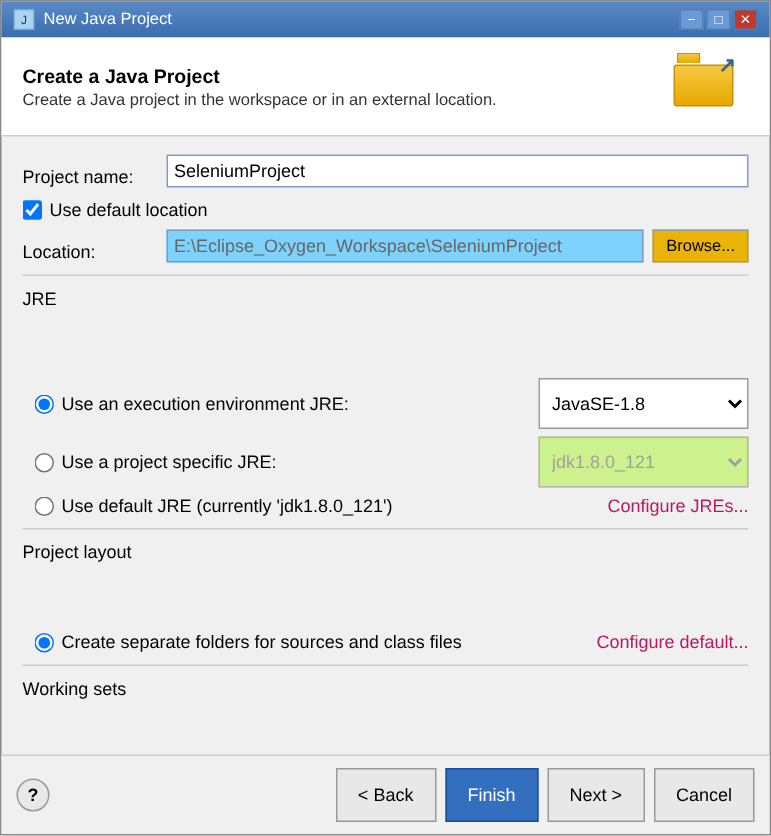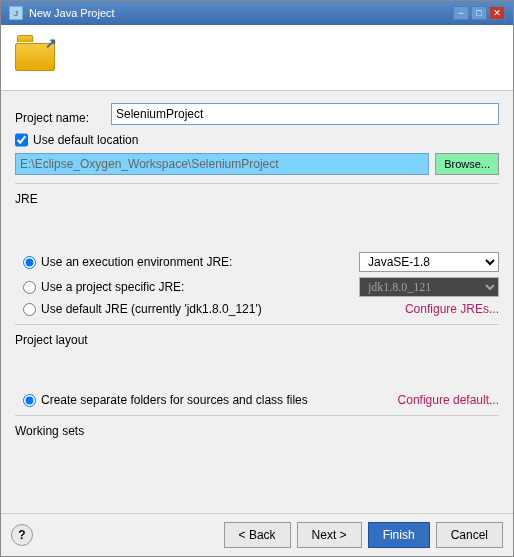--- a/index.html
+++ b/index.html
@@ -161,21 +161,21 @@
     }
     .form-input.disabled {
       background: #7dd3fc;
       color: #666;
     }
     .browse-btn {
       margin-left: 6px;
       height: 22px;
       padding: 0 8px;
       font-size: 11px;
-      background: #86efac;
+      background: #eab308;
       border: 1px solid #999;
       cursor: pointer;
     }
     .checkbox-row {
       display: flex;
       margin-bottom: 6px;
     }
     .checkbox-row input[type="checkbox"] {
       margin-right: 5px;
     }
@@ -205,21 +205,21 @@
     .radio-row input[type="radio"] {
       margin-right: 5px;
       flex-shrink: 0;
     }
     .radio-label {
       font-size: 12px;
       flex: 1;
     }
     .radio-select {
       margin-left: 6px;
-      height: 20px;
+      height: 34px;
       padding: 0 4px;
       font-size: 12px;
       border: 1px solid #999;
       background: white;
       min-width: 140px;
     }
     .link-text {
       color: #be185d;
       font-size: 12px;
       cursor: pointer;
@@ -252,21 +252,21 @@
       align-items: center;
       justify-content: center;
       font-weight: bold;
     }
     .footer-right {
       display: flex;
       gap: 6px;
       align-items: center;
     }
     .footer-btn {
-      height: 26px;
+      height: 36px;
       padding: 0 14px;
       font-size: 12px;
       border: 1px solid #999;
       background: #e8e8e8;
       cursor: pointer;
     }
     .footer-btn.primary {
       background: #336fbe;
       color: white;
       border-color: #1a4f9e;
@@ -283,20 +283,24 @@
       <span class="title-text">New Java Project</span>
     </div>
     <div class="title-controls">
       <div class="title-btn">−</div>
       <div class="title-btn">□</div>
       <div class="title-btn close">✕</div>
     </div>
   </div>
 
   <div class="header-section">
+    <div class="header-text">
+      <h2>Create a Java Project</h2>
+      <p>Create a Java project in the workspace or in an external location.</p>
+    </div>
     <div class="header-icon">
       <div class="folder-icon">
         <div class="folder-tab"></div>
         <div class="folder-body"></div>
         <div class="arrow-icon">↗</div>
       </div>
     </div>
   </div>
 
   <div class="content">
@@ -305,41 +309,42 @@
       <span class="form-label">Project name:</span>
       <input class="form-input" type="text" value="SeleniumProject" style="">
     </div>
 
     <div class="checkbox-row">
       <input type="checkbox" id="useDefault" checked="" style="">
       <label class="checkbox-label" for="useDefault">Use default location</label>
     </div>
 
     <div class="form-row">
+      <span class="form-label">Location:</span>
       <input class="form-input disabled" type="text" disabled="" value="E:\Eclipse_Oxygen_Workspace\SeleniumProject" style="">
       <button class="browse-btn">Browse...</button>
     </div>
 
     <hr class="section-divider">
 
     <div class="section-title">JRE</div>
     <div class="radio-group">
 
       <div class="radio-row">
         <input type="radio" name="jre" id="jre1" checked="" style="">
         <label class="radio-label" for="jre1">Use an execution environment JRE:</label>
         <select class="radio-select">
           <option>JavaSE-1.8</option>
         </select>
       </div>
 
       <div class="radio-row">
         <input type="radio" name="jre" id="jre2" style="">
         <label class="radio-label" for="jre2">Use a project specific JRE:</label>
-        <select class="radio-select" disabled="" style="background:#000000;font-family:Liberation Serif, serif;">
+        <select class="radio-select" disabled="" style="background:#bef264;">
           <option>jdk1.8.0_121</option>
         </select>
       </div>
 
       <div class="radio-row">
         <input type="radio" name="jre" id="jre3" style="">
         <label class="radio-label" for="jre3">Use default JRE (currently 'jdk1.8.0_121')</label>
         <span class="link-text">Configure JREs...</span>
       </div>
     </div>
@@ -360,18 +365,18 @@
     <div class="section-title">Working sets</div>
 
   </div>
 
   <div class="footer">
     <div class="footer-left">
       <button class="help-btn">?</button>
     </div>
     <div class="footer-right">
       <button class="footer-btn">&lt; Back</button>
+      <button class="footer-btn primary">Finish</button>
       <button class="footer-btn">Next &gt;</button>
-      <button class="footer-btn primary">Finish</button>
       <button class="footer-btn">Cancel</button>
     </div>
   </div>
 </div>
 
 </body></html>

